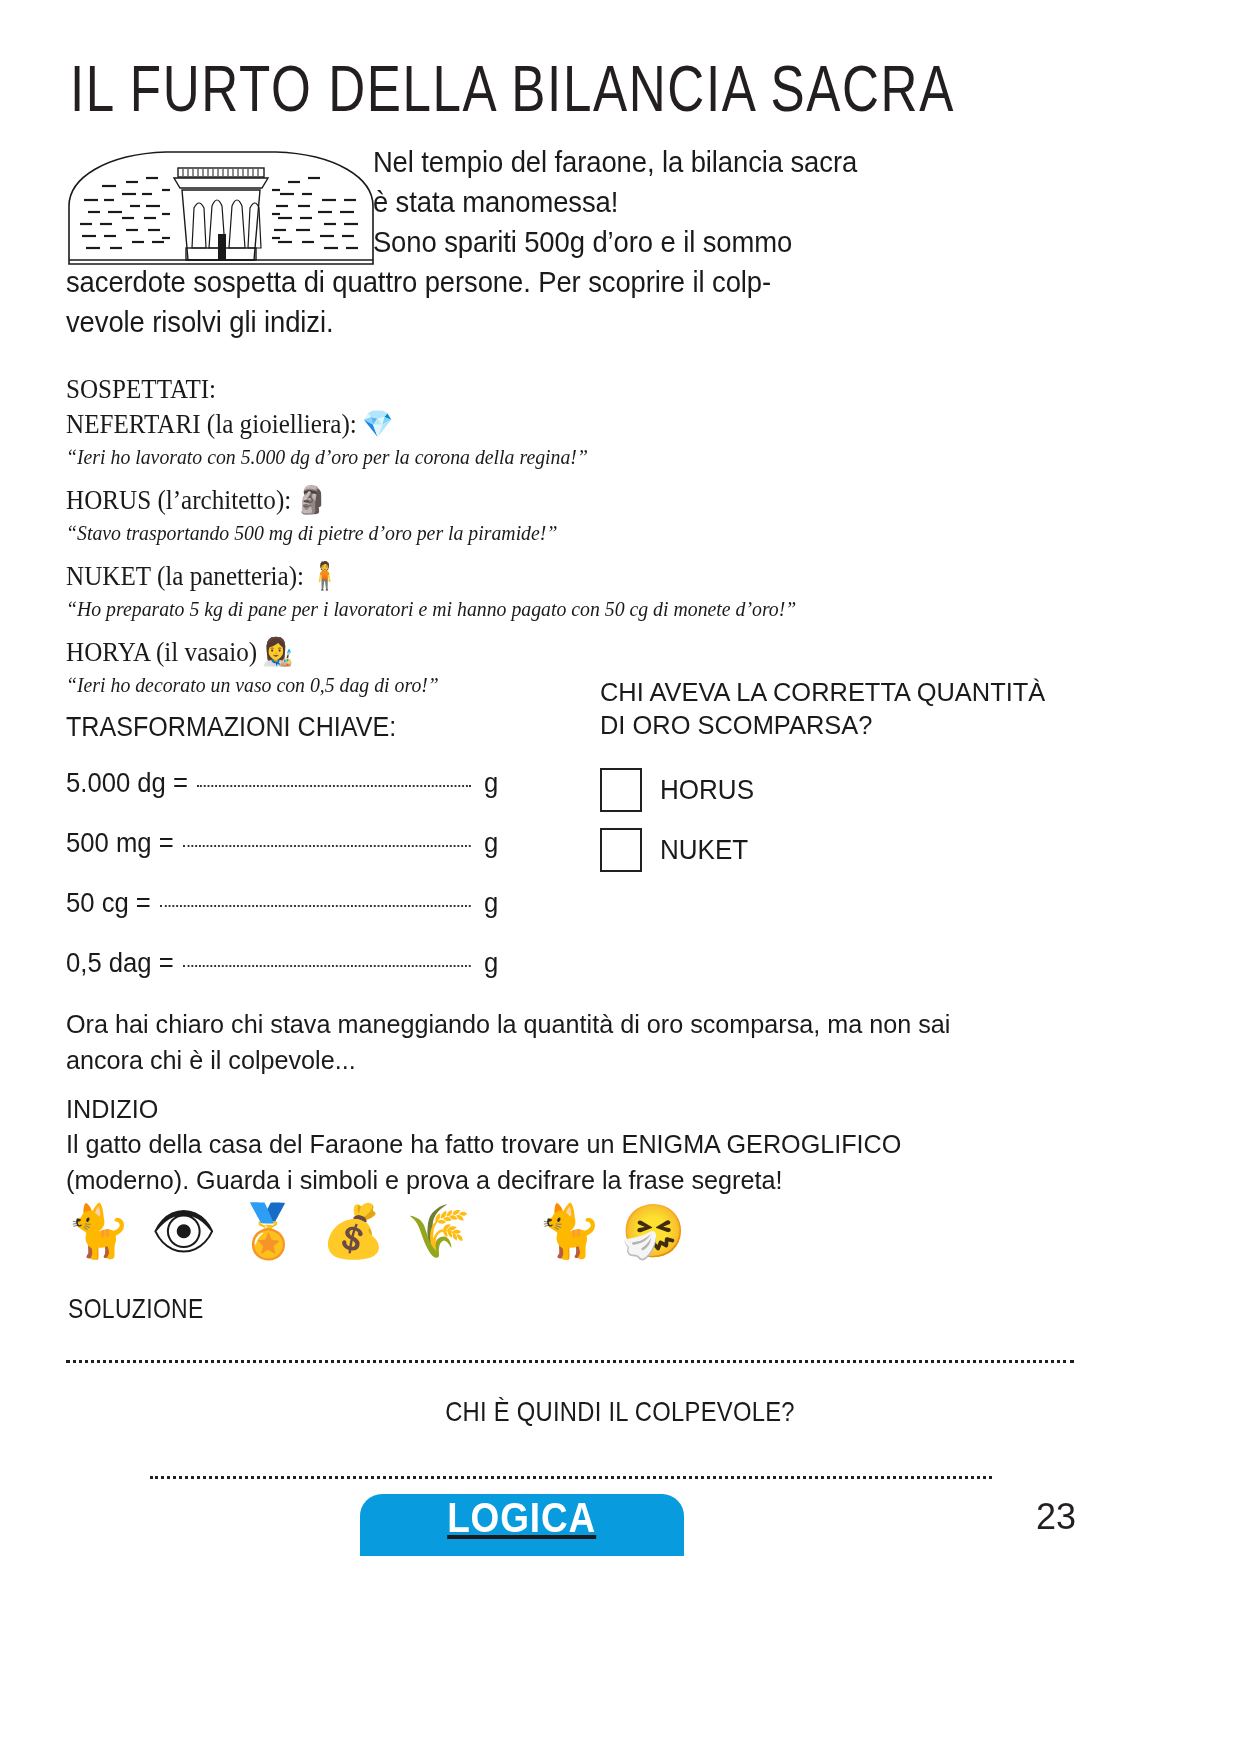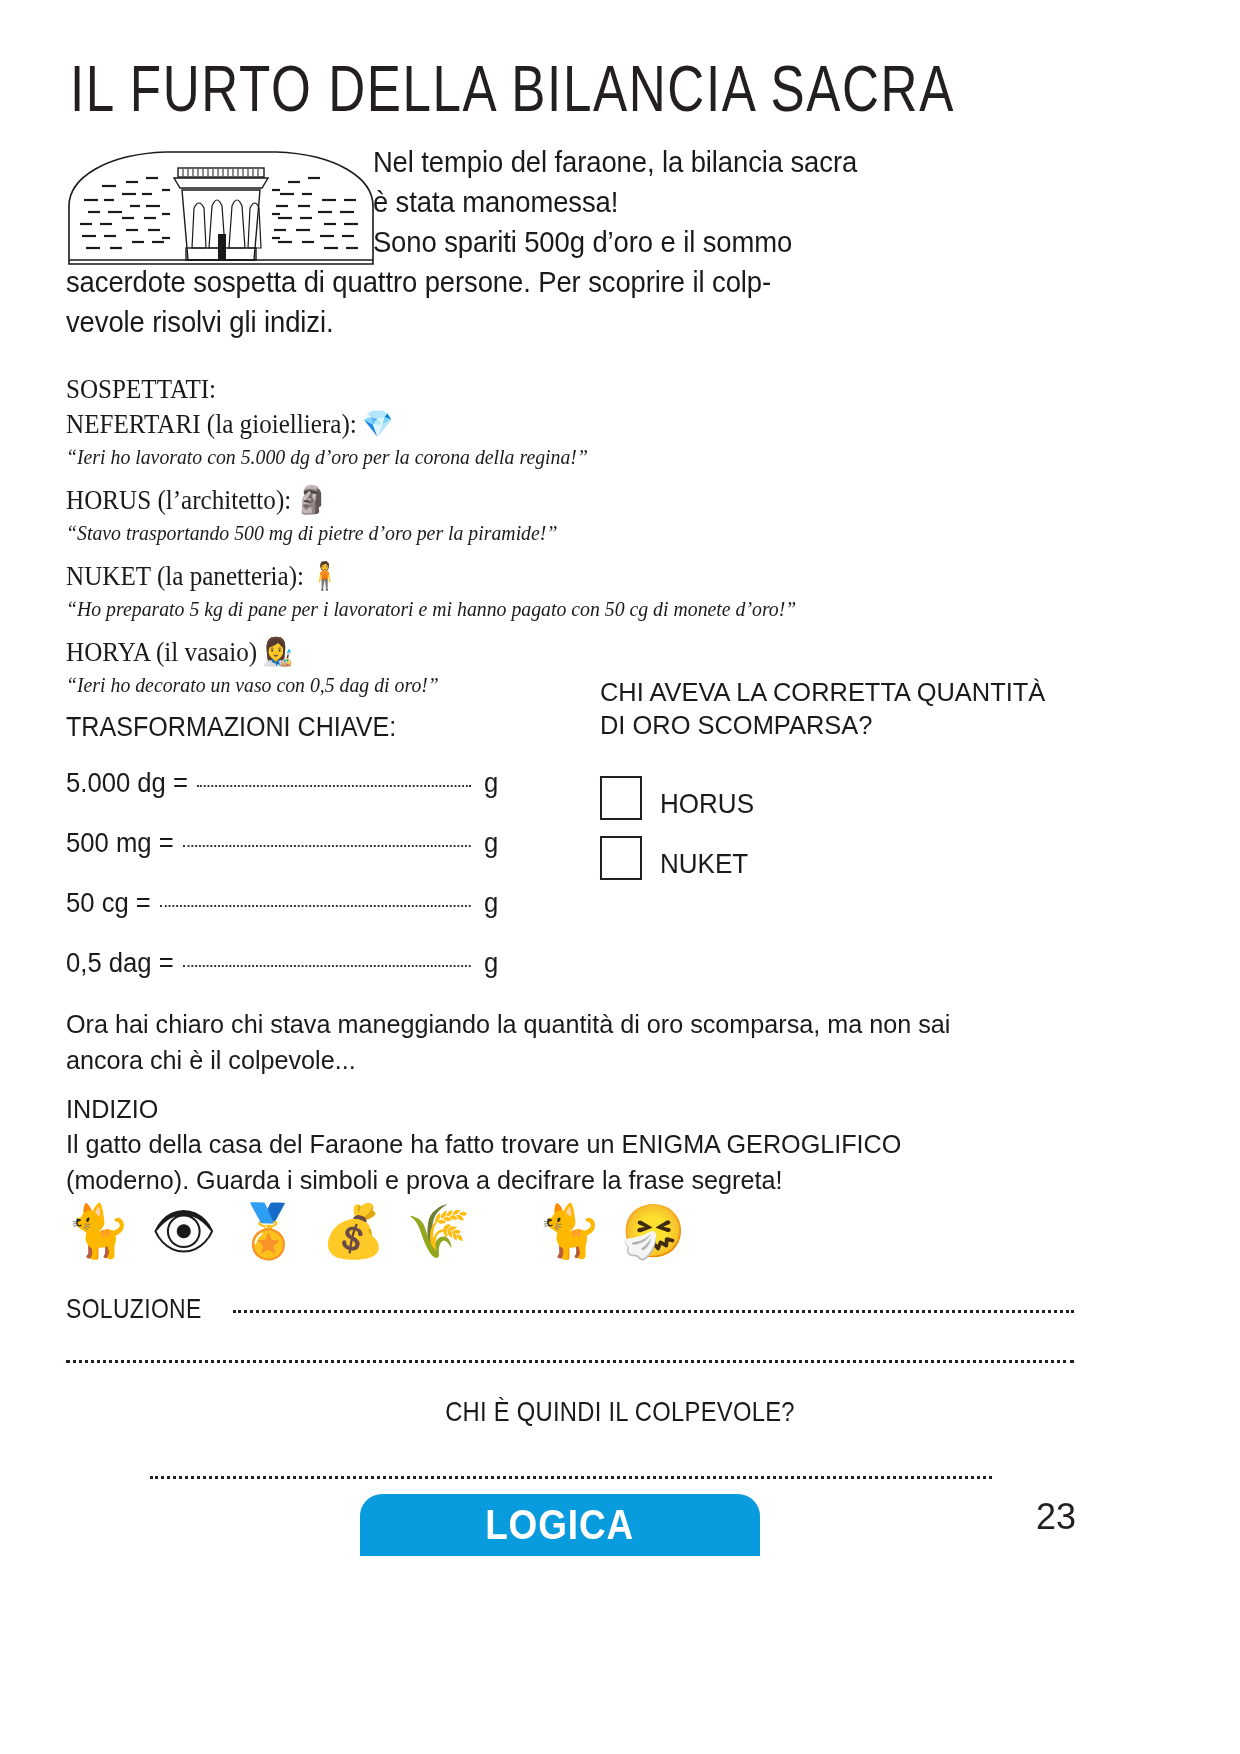--- a/index.html
+++ b/index.html
@@ -145,21 +145,21 @@
     line-height: 33px;
     transform: scaleX(0.96);
     transform-origin: left top;
     white-space: nowrap;
   }
   .checkbox-list {
     margin-top: 18px;
   }
   .cb-row {
     display: flex;
-    align-items: flex-end;
+    align-items: center;
     height: 60px;
   }
   .cb-box {
     width: 42px;
     height: 44px;
     border: 2px solid #231f20;
     background: #fff;
     box-sizing: border-box;
     flex: none;
   }
@@ -220,20 +220,21 @@
   .rebus .gap { width: 46px; }
 
   
   .sol-row {
     position: absolute;
     left: 66px;
     top: 1293px;
     width: 1008px;
     display: flex;
     align-items: baseline;
+    flex-direction: column;
   }
   .sol-row .sol-lbl {
     font-size: 28px;
     transform: scaleX(0.82);
     transform-origin: left center;
     white-space: nowrap;
     font-family: "Liberation Sans Narrow", "Liberation Sans", sans-serif;
     letter-spacing: 0.4px;
   }
   .sol-row .sol-dots {
@@ -268,27 +269,27 @@
     top: 1476px;
     width: 842px;
     border-bottom: 3px dotted #231f20;
   }
 
   
   .badge {
     position: absolute;
     left: 360px;
     top: 1494px;
-    width: 400px;
+    width: 324px;
     height: 62px;
     background: #089CDE;
     border-radius: 22px 22px 0 0;
     display: flex;
-    align-items: center;
     justify-content: center;
+    text-decoration: underline;
   }
   .badge span {
     color: #ffffff;
     font-size: 42px;
     font-weight: bold;
     letter-spacing: 1px;
     font-family: "Liberation Sans Narrow", "Liberation Sans", sans-serif;
     transform: scaleX(0.88);
   }
   .pagenum {

